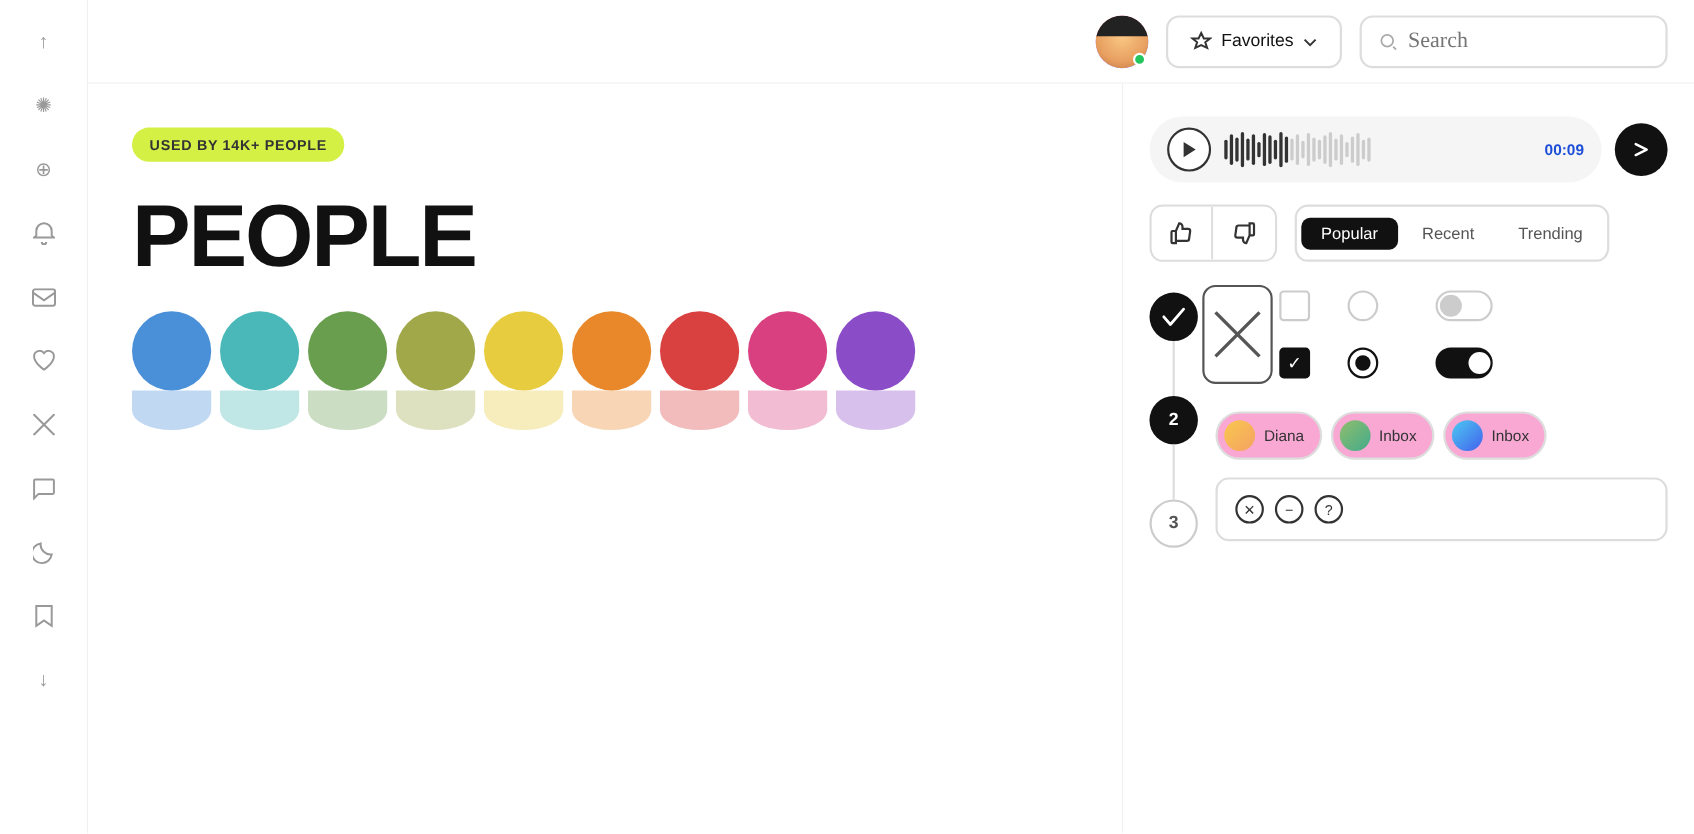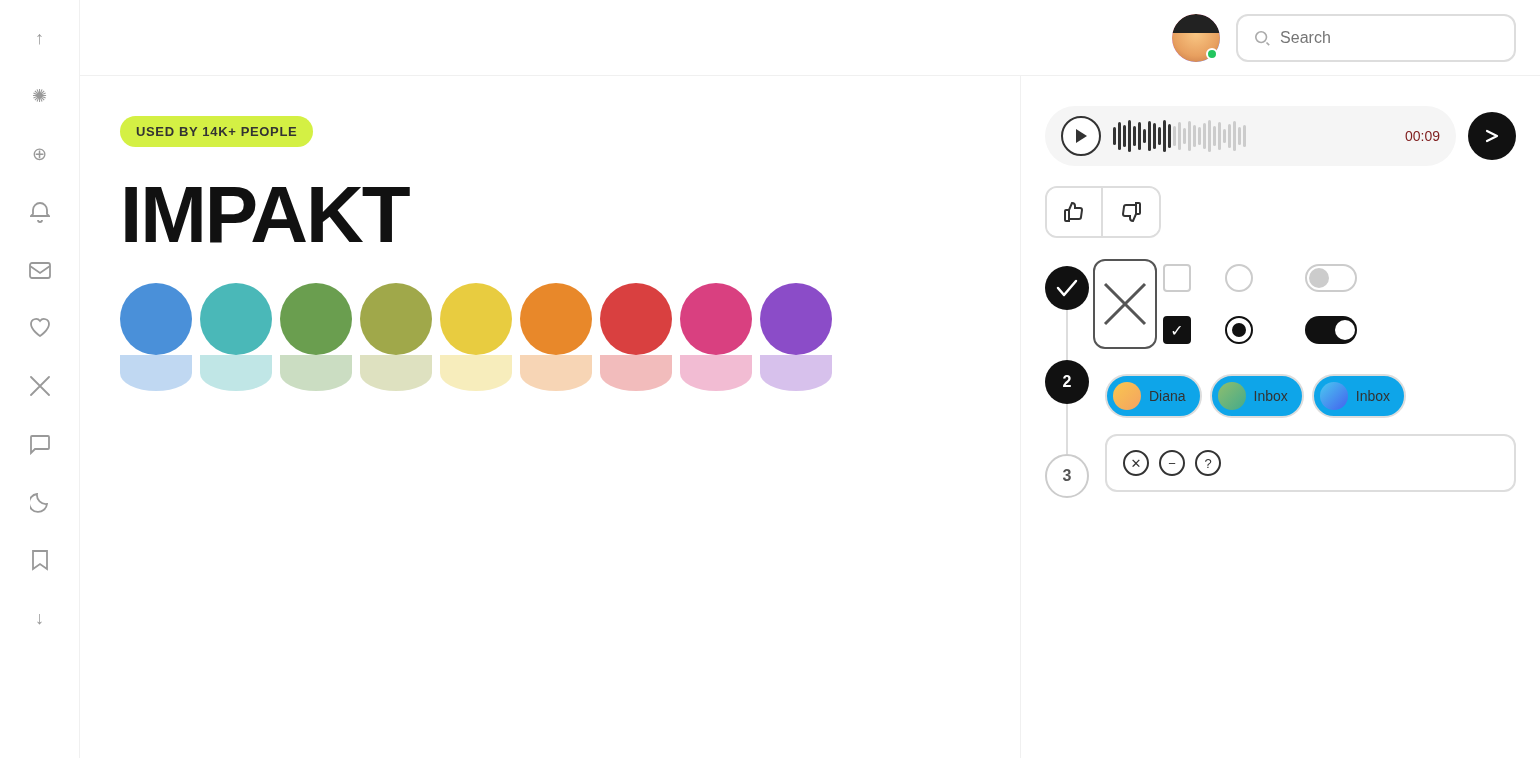--- a/index.html
+++ b/index.html
@@ -137,24 +137,25 @@
       border-radius: 12px;
       padding: 10px 16px;
       height: 48px;
       width: 280px;
       background: white;
       cursor: text;
     }
     .search-box input {
       border: none;
       outline: none;
-      font-size: 16px;
+      font-size: 20px;
       color: #1d4ed8;
       width: 100%;
       background: transparent;
+      font-family: Liberation Serif, serif;
     }
 
     
     .content-area {
       display: flex;
       flex: 1;
       overflow: hidden;
     }
 
     
@@ -260,22 +261,22 @@
       height: 36px;
     }
     .wave-bar {
       background: #333;
       border-radius: 2px;
       width: 3px;
     }
     .wave-bar.light { background: #ccc; }
     .time-label {
       font-size: 14px;
-      color: #7f1d1d;
-      font-weight: 400;
+      color: #1d4ed8;
+      font-weight: 700;
       flex-shrink: 0;
     }
     .next-btn {
       width: 48px;
       height: 48px;
       border-radius: 50%;
       background: #111;
       border: none;
       display: flex;
       align-items: center;
@@ -495,21 +496,21 @@
       gap: 8px;
       flex-wrap: wrap;
     }
     .user-tag {
       display: flex;
       align-items: center;
       gap: 8px;
       border: 2px solid #ddd;
       border-radius: 50px;
       padding: 6px 14px 6px 6px;
-      background: #0ea5e9;
+      background: #f9a8d4;
     }
     .user-avatar {
       width: 28px;
       height: 28px;
       border-radius: 50%;
       background: #ccc;
       flex-shrink: 0;
       overflow: hidden;
     }
     .user-avatar.diana { background: linear-gradient(135deg, #f9c74f, #f4a261); }
@@ -596,39 +597,48 @@
     <div class="avatar-wrap">
       <div class="avatar">
         <div class="avatar-face">
           <div class="avatar-hair"></div>
         </div>
       </div>
       <div class="avatar-dot"></div>
     </div>
 
 
+    <button class="favorites-btn">
+      <svg width="20" height="20" viewBox="0 0 20 20" fill="none" stroke="#333" stroke-width="1.8">
+        <path d="M10 2l2.4 5H18l-4.3 3.4 1.7 5.2L10 13l-5.4 2.6 1.7-5.2L2 7h5.6L10 2z"></path>
+      </svg>
+      <span>Favorites</span>
+      <svg width="14" height="10" viewBox="0 0 14 10" fill="none" stroke="#333" stroke-width="1.8">
+        <path d="M2 3l5 5 5-5"></path>
+      </svg>
+    </button>
 
     <div class="search-box">
       <svg width="18" height="18" viewBox="0 0 18 18" fill="none" stroke="#aaa" stroke-width="1.8">
         <circle cx="8" cy="8" r="6"></circle>
         <path d="M14 14l3 3"></path>
       </svg>
       <input type="text" placeholder="Search" style="">
     </div>
   </div>
 
   <div class="content-area">
 
     <div class="left-panel">
 
       <div class="badge">USED BY 14K+ PEOPLE</div>
 
       <div class="title-block">
         <h1>
-          <span>IMPAKT</span><br>
+          <span>PEOPLE</span><br>
         </h1>
       </div>
 
 
       <div class="color-swatches">
         <div class="swatch-group">
           <div class="swatch-solid" style="background:#4a90d9;"></div>
           <div class="swatch-light" style="background:#4a90d9;"></div>
         </div>
         <div class="swatch-group">
@@ -722,20 +732,25 @@
               <path d="M7 10V21H4a1 1 0 0 1-1-1v-9a1 1 0 0 1 1-1h3zm0 0l3-7a3 3 0 0 1 3 3v2h5a2 2 0 0 1 2 2l-1 7a2 2 0 0 1-2 2H7"></path>
             </svg>
           </button>
           <button class="thumb-btn">
             <svg width="24" height="24" viewBox="0 0 24 24" fill="none" stroke="#333" stroke-width="2">
               <path d="M17 14V3h3a1 1 0 0 1 1 1v9a1 1 0 0 1-1 1h-3zm0 0l-3 7a3 3 0 0 1-3-3v-2H6a2 2 0 0 1-2-2l1-7a2 2 0 0 1 2-2h10"></path>
             </svg>
           </button>
         </div>
 
+        <div class="tabs-box">
+          <div class="tab-item active">Popular</div>
+          <div class="tab-item">Recent</div>
+          <div class="tab-item">Trending</div>
+        </div>
       </div>
 
       <div class="bottom-row">
 
         <div class="timeline">
           <div class="timeline-step">
             <div class="timeline-check">
               <svg width="22" height="18" viewBox="0 0 22 18" fill="none" stroke="white" stroke-width="2.5">
                 <path d="M2 9l6 7L20 2" stroke-linecap="round" stroke-linejoin="round"></path>
               </svg>

